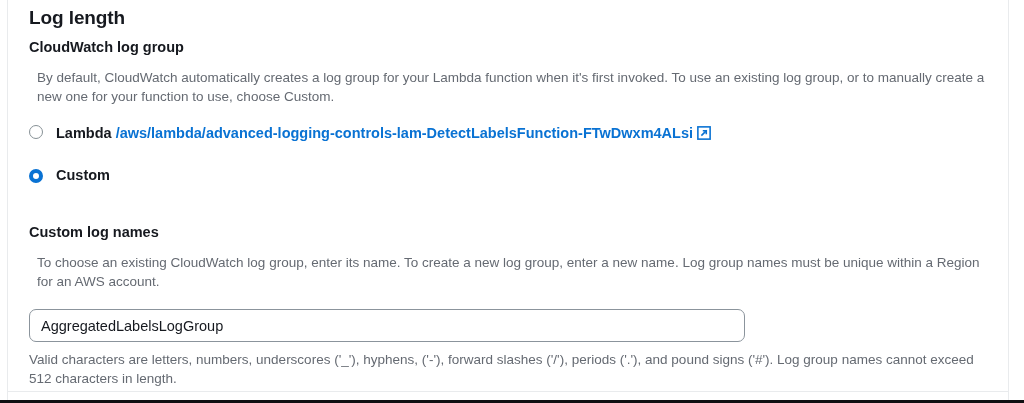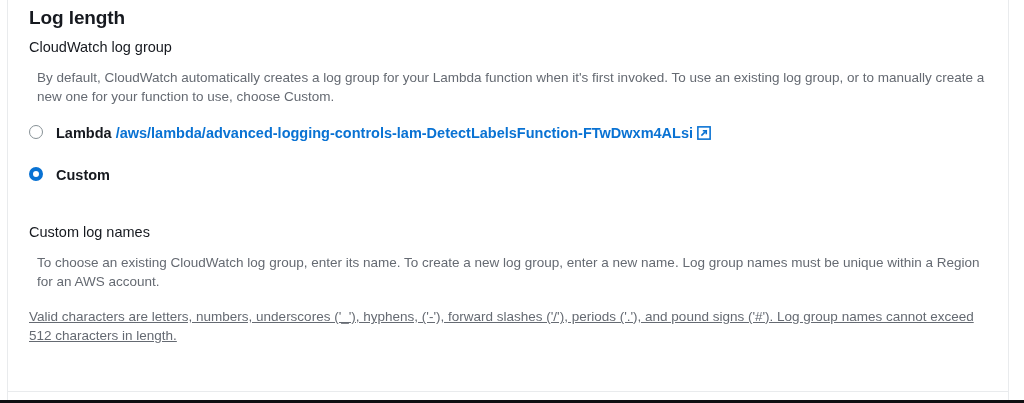--- a/index.html
+++ b/index.html
@@ -70,21 +70,21 @@
     font-weight: bold;
     color: #16191f;
     letter-spacing: -0.1px;
     margin: 0;
     padding-top: 6px;
   }
 
   .field-label {
     font-size: 14.5px;
     line-height: 19px;
-    font-weight: normal;
+    font-weight: bold;
     color: #16191f;
     margin: 0;
     padding-top: 8px;
   }
 
   .field-desc {
     font-size: 13.5px;
     line-height: 19px;
     color: #656a72;
     margin: 8px;
@@ -167,21 +167,20 @@
     outline: none;
   }
 
   .constraint {
     font-size: 13.5px;
     line-height: 19px;
     color: #656a72;
     margin: 0;
     padding-top: 8px;
     max-width: 965px;
-    text-decoration: underline;
   }
 </style>
 </head>
 <body>
 
 <div class="page">
 
   <div class="edge-left"></div>
   <div class="edge-right"></div>
   <div class="edge-bottom-line"></div>
@@ -203,36 +202,37 @@
         </span>
         <span class="radio-text">
           <span class="radio-name">Lambda</span><span>&nbsp;</span><a class="radio-link" href="#">/aws/lambda/advanced-logging-controls-lam-DetectLabelsFunction-FTwDwxm4ALsi</a><span class="ext-icon"><svg width="14" height="14" viewBox="0 0 16 16" aria-hidden="true">
                 <rect x="1" y="1" width="14" height="14" fill="none" stroke="#0972d3" stroke-width="1.8"></rect>
                 <path d="M5.6 10.4 L10.4 5.6" stroke="#0972d3" stroke-width="1.8" stroke-linecap="square"></path>
                 <path d="M6.6 5.4 L10.6 5.4 L10.6 9.4" fill="none" stroke="#0972d3" stroke-width="1.8" stroke-linejoin="miter"></path>
               </svg></span>
         </span>
       </div>
 
-      <div class="radio-row checked" style="padding-top:17px;">
+      <div class="radio-row checked" style="padding-top:17px;align-items:center;">
         <span class="radio-box">
           <span class="radio-outer"></span>
         </span>
         <span class="radio-text">
           <span class="radio-name">Custom</span>
         </span>
       </div>
 
     </div>
 
     <div class="subsection">
 
       <div class="field-label">Custom log names</div>
 
       <p class="field-desc">To choose an existing CloudWatch log group, enter its name. To create a new log group, enter a new name. Log group names must be unique within a Region for an AWS account.</p>
 
+      <input class="text-input" type="text" value="AggregatedLabelsLogGroup" style="">
 
       <p class="constraint">Valid characters are letters, numbers, underscores ('_'), hyphens, ('-'), forward slashes ('/'), periods ('.'), and pound signs ('#'). Log group names cannot exceed 512 characters in length.</p>
 
     </div>
 
   </div>
 </div>
 
 </body></html>

